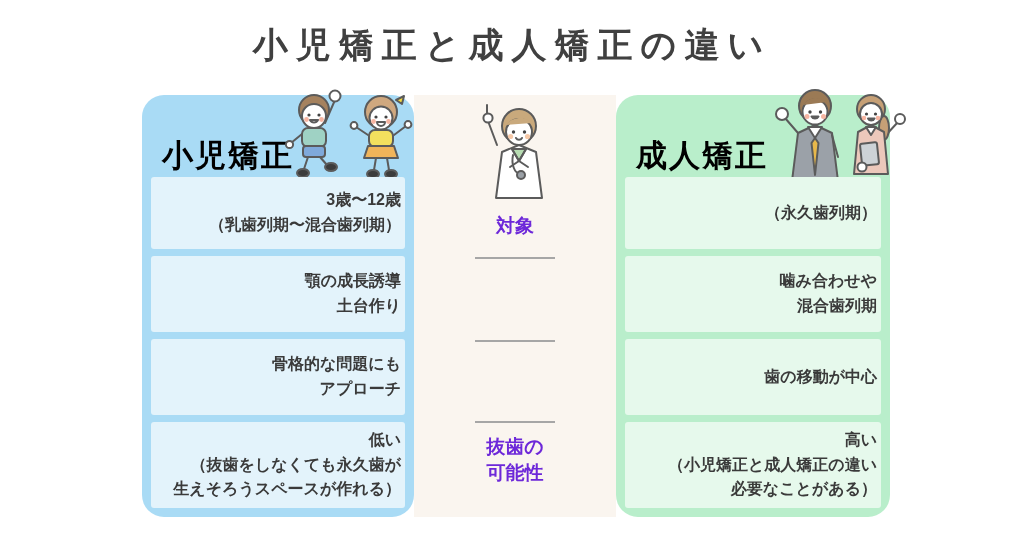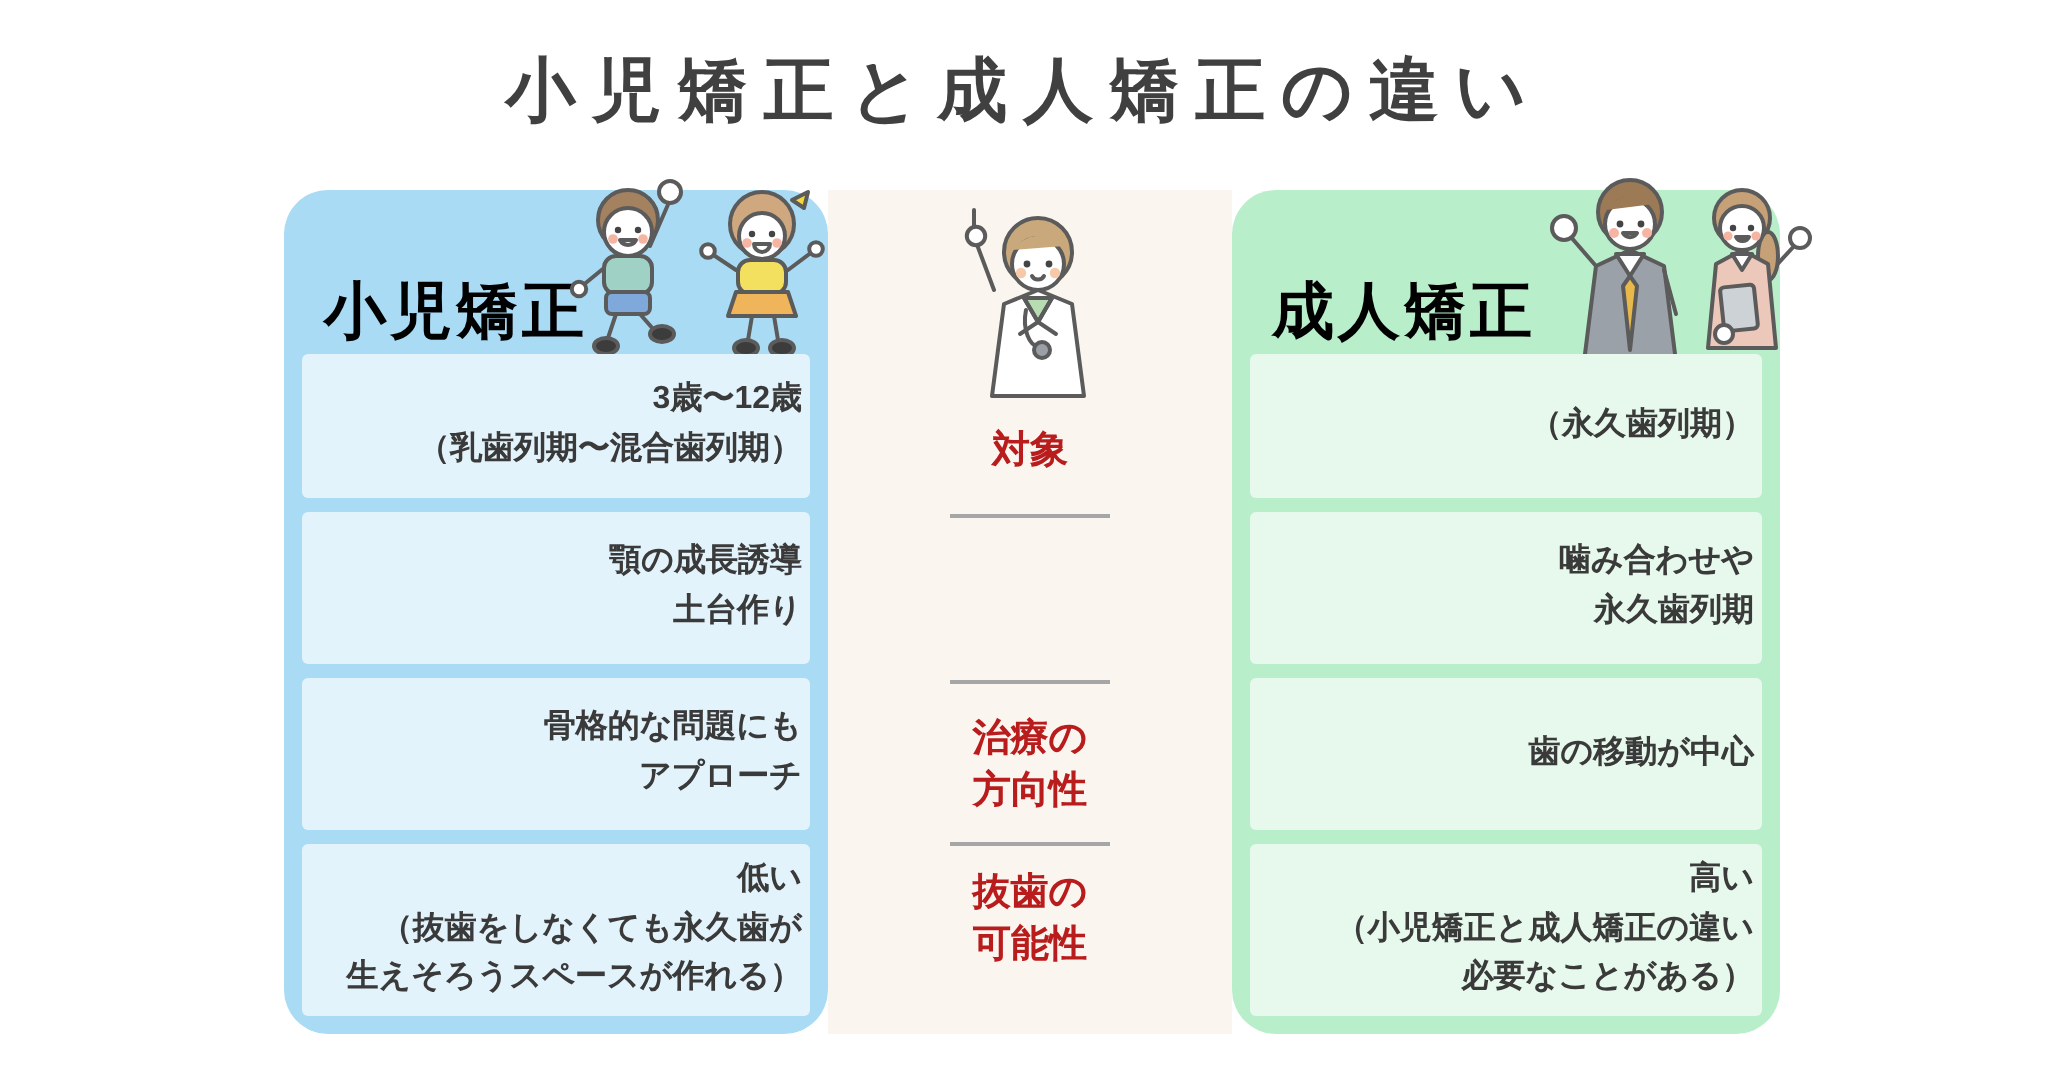--- a/index.html
+++ b/index.html
@@ -42,21 +42,21 @@
   .panel.left  .cell{background:#e3f3fb;}
   .panel.right .cell{background:#e6f9ec;}
   .cell.h1{height:72px;flex:none;}
   .cell.h2{height:76px;flex:none;}
   .cell.h3{height:76px;flex:none;}
   .cell.h4{flex:1;}
   .cell span{display:block;}
 
   .cat{
     position:absolute;left:0;width:100%;text-align:center;
-    font-size:19px;font-weight:bold;line-height:1.35;color:#b91c1c;
+    font-size:19px;font-weight:bold;line-height:1.35;color:#6d28d9;
   }
   .cat span{display:block;}
   .cat.c1{top:118px;}
   .cat.c2{top:186px;}
   .cat.c3{top:262px;}
   .cat.c4{top:339px;}
   .divider{
     position:absolute;left:50%;transform:translateX(-50%);
     width:80px;height:0;border-top:2px solid #a6a6a6;
   }
@@ -159,24 +159,20 @@
       <path class="ln" d="M55,50 l7,12 l-9,6" fill="none"></path>
       <path class="ln" d="M69,50 l-7,12 l9,6" fill="none"></path>
       <path class="ln" d="M56,56 c-2,10 2,18 6,18" fill="none"></path>
       <circle class="ln" cx="64" cy="76" r="4" fill="#9aa0a6"></circle>
     </svg>
     <div class="cat c1">
       <span>対象</span>
     </div>
     <div class="divider d1"></div>
     <div class="divider d2"></div>
-    <div class="cat c3">
-      <span>治療の</span>
-      <span>方向性</span>
-    </div>
     <div class="divider d3"></div>
     <div class="cat c4">
       <span>抜歯の</span>
       <span>可能性</span>
     </div>
   </div>
 
   <div class="panel right">
     <div class="panel-header">
       <span class="panel-title">成人矯正</span>
@@ -216,21 +212,21 @@
           <circle class="ln" cx="104" cy="86" r="4.5" fill="#fff"></circle>
         </g>
       </svg>
     </div>
     <div class="cells">
       <div class="cell h1">
         <span>（永久歯列期）</span>
       </div>
       <div class="cell h2">
         <span>噛み合わせや</span>
-        <span>永久歯列期</span>
+        <span>混合歯列期</span>
       </div>
       <div class="cell h3">
         <span>歯の移動が中心</span>
       </div>
       <div class="cell h4">
         <span>高い</span>
         <span>（小児矯正と成人矯正の違い</span>
         <span>必要なことがある）</span>
       </div>
     </div>

